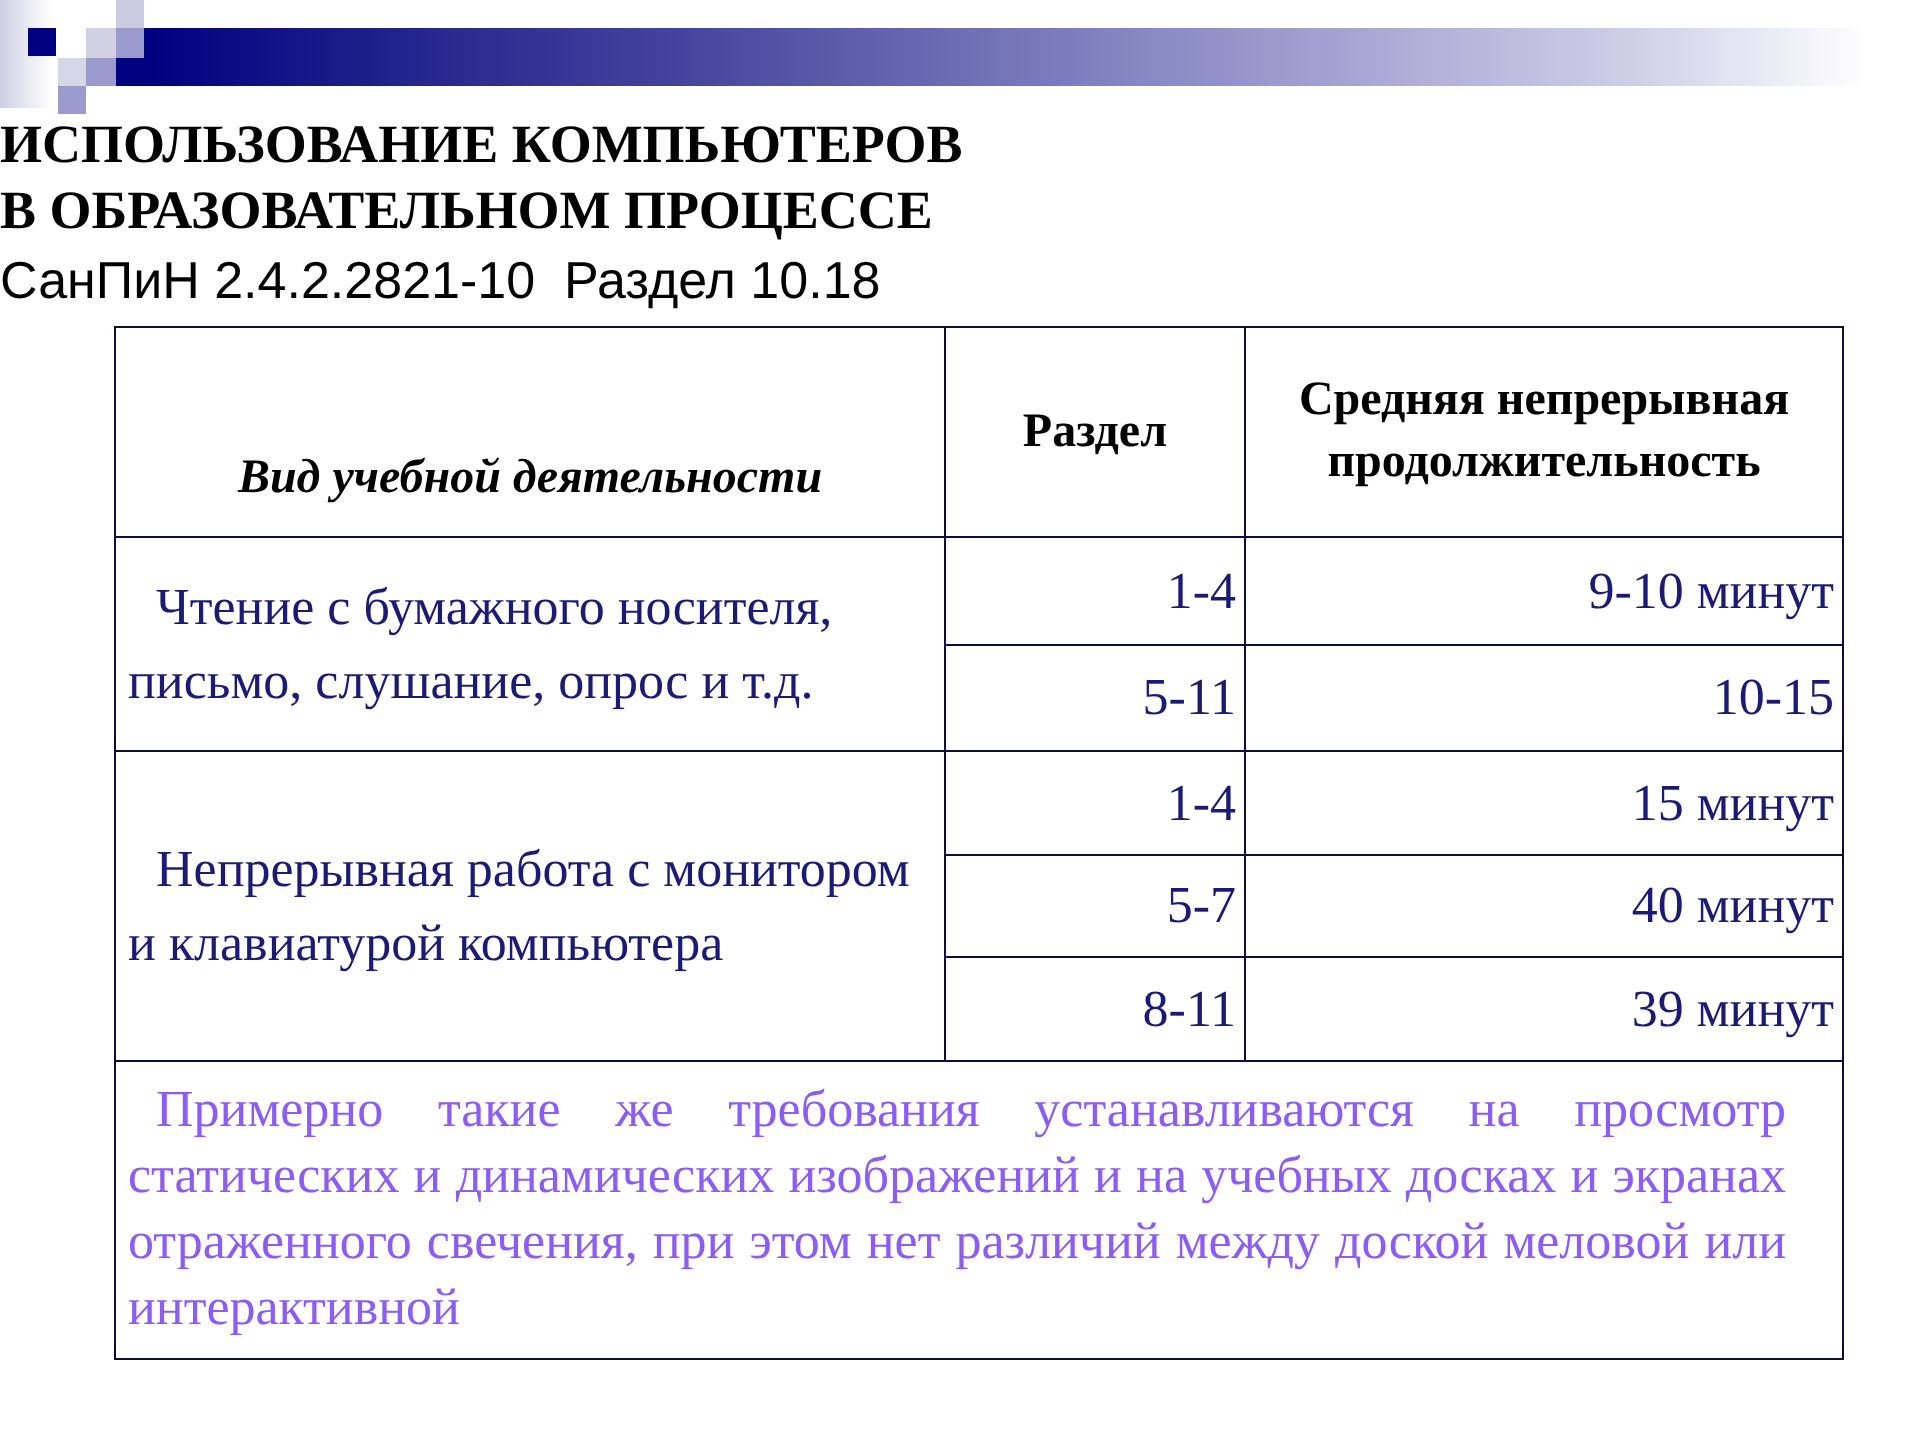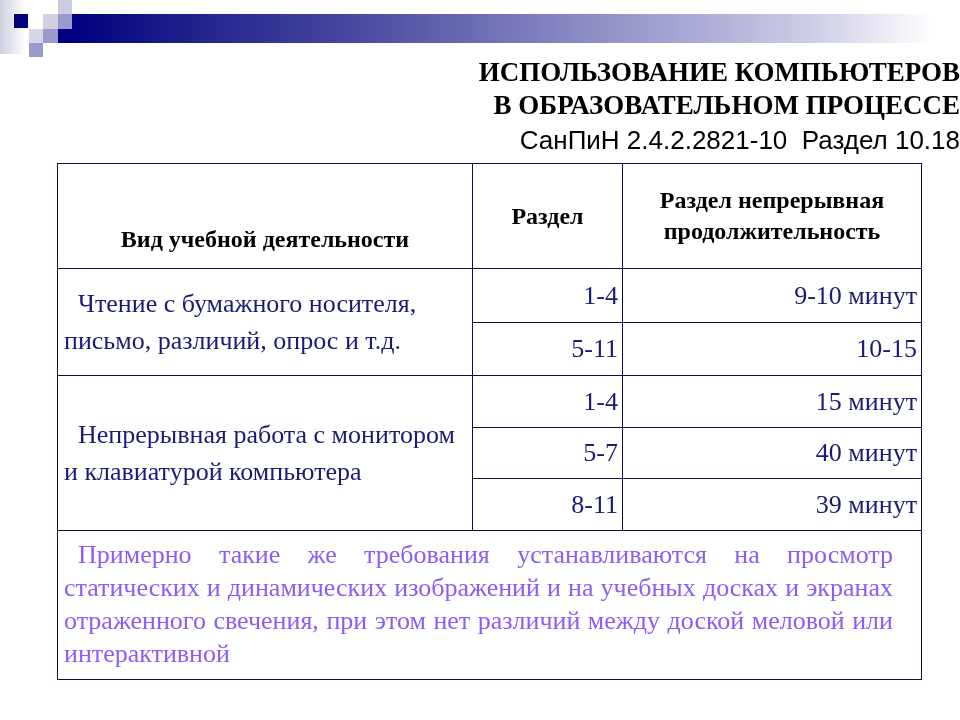--- a/index.html
+++ b/index.html
@@ -17,41 +17,41 @@
   .sq-gray{left:43px;top:14px;width:15px;height:15px;background:#d1d1e3;}
   .sq-med1{left:58px;top:14px;width:14px;height:15px;background:#9a9ace;}
   .sq-lt2{left:29px;top:29px;width:14px;height:14px;background:#d6d6e9;}
   .sq-med2{left:43px;top:29px;width:15px;height:14px;background:#9a9ace;}
   .sq-navy2{left:58px;top:29px;width:14px;height:14px;background:#000080;}
   .sq-med3{left:29px;top:43px;width:14px;height:14px;background:#9a9ace;}
   .deco-bar{left:72px;top:14px;width:888px;height:29px;
     background:linear-gradient(to right,#000080 0%,#22228c 14%,#44449e 30%,
       #7878ba 50%,#a0a0d1 66%,#cfcfe8 84%,#ffffff 97%);}
   
-  .title-block{position:absolute;top:56px;left:0;width:100%;text-align:right;color:#000;}
+  .title-block{position:absolute;top:56px;left:0;width:100%;text-align:left;color:#000;}
   .title-main{font-weight:bold;font-size:27px;line-height:33px;
     font-family:"Liberation Serif", serif;}
   .title-sub{font-size:26px;line-height:30px;margin-top:3px;
     font-family:"Liberation Sans", sans-serif;}
   
   table.sanpin{
     position:absolute;left:57px;top:163px;width:864px;
     border-collapse:collapse;table-layout:fixed;
     font-family:"Liberation Serif", serif;
   }
   table.sanpin col.c1{width:415px;}
   table.sanpin col.c2{width:150px;}
   table.sanpin col.c3{width:299px;}
   table.sanpin td{border:1.5px solid #0e0e3c;background:#ffffff;overflow:hidden;}
   td.hdr{
     font-weight:bold;font-size:24px;line-height:31px;color:#000;
     text-align:center;vertical-align:middle;padding:4px 10px;
   }
   tr.hdr-row{height:105px;}
-  td.hdr-activity{vertical-align:bottom;padding-bottom:13px;}
+  td.hdr-activity{vertical-align:bottom;padding-bottom:13px;font-style:italic;}
   td.val{
     font-size:26px;color:#1b1b75;text-align:right;vertical-align:middle;
     padding:0 4px;
   }
   td.activity{
     font-size:26px;line-height:37px;color:#1b1b75;text-align:left;
     vertical-align:middle;padding:0 10px 0 6px;text-indent:14px;
   }
   tr.r1{height:54px;} tr.r2{height:53px;} tr.r3{height:52px;}
   tr.r4{height:51px;} tr.r5{height:52px;}
@@ -84,24 +84,24 @@
 <table class="sanpin">
   <colgroup>
       <col class="c1">
       <col class="c2">
       <col class="c3">
     </colgroup>
   <tbody>
     <tr class="hdr-row">
       <td class="hdr hdr-activity">Вид учебной деятельности</td>
       <td class="hdr">Раздел</td>
-      <td class="hdr">Раздел непрерывная продолжительность</td>
+      <td class="hdr">Средняя непрерывная продолжительность</td>
     </tr>
     <tr class="r1">
-      <td class="activity" rowspan="2">Чтение с бумажного носителя, письмо, различий, опрос и т.д.</td>
+      <td class="activity" rowspan="2">Чтение с бумажного носителя, письмо, слушание, опрос и т.д.</td>
       <td class="val">1-4</td>
       <td class="val">9-10 минут</td>
     </tr>
     <tr class="r2">
       <td class="val">5-11</td>
       <td class="val">10-15</td>
     </tr>
     <tr class="r3">
       <td class="activity" rowspan="3">Непрерывная работа с монитором и клавиатурой компьютера</td>
       <td class="val">1-4</td>

